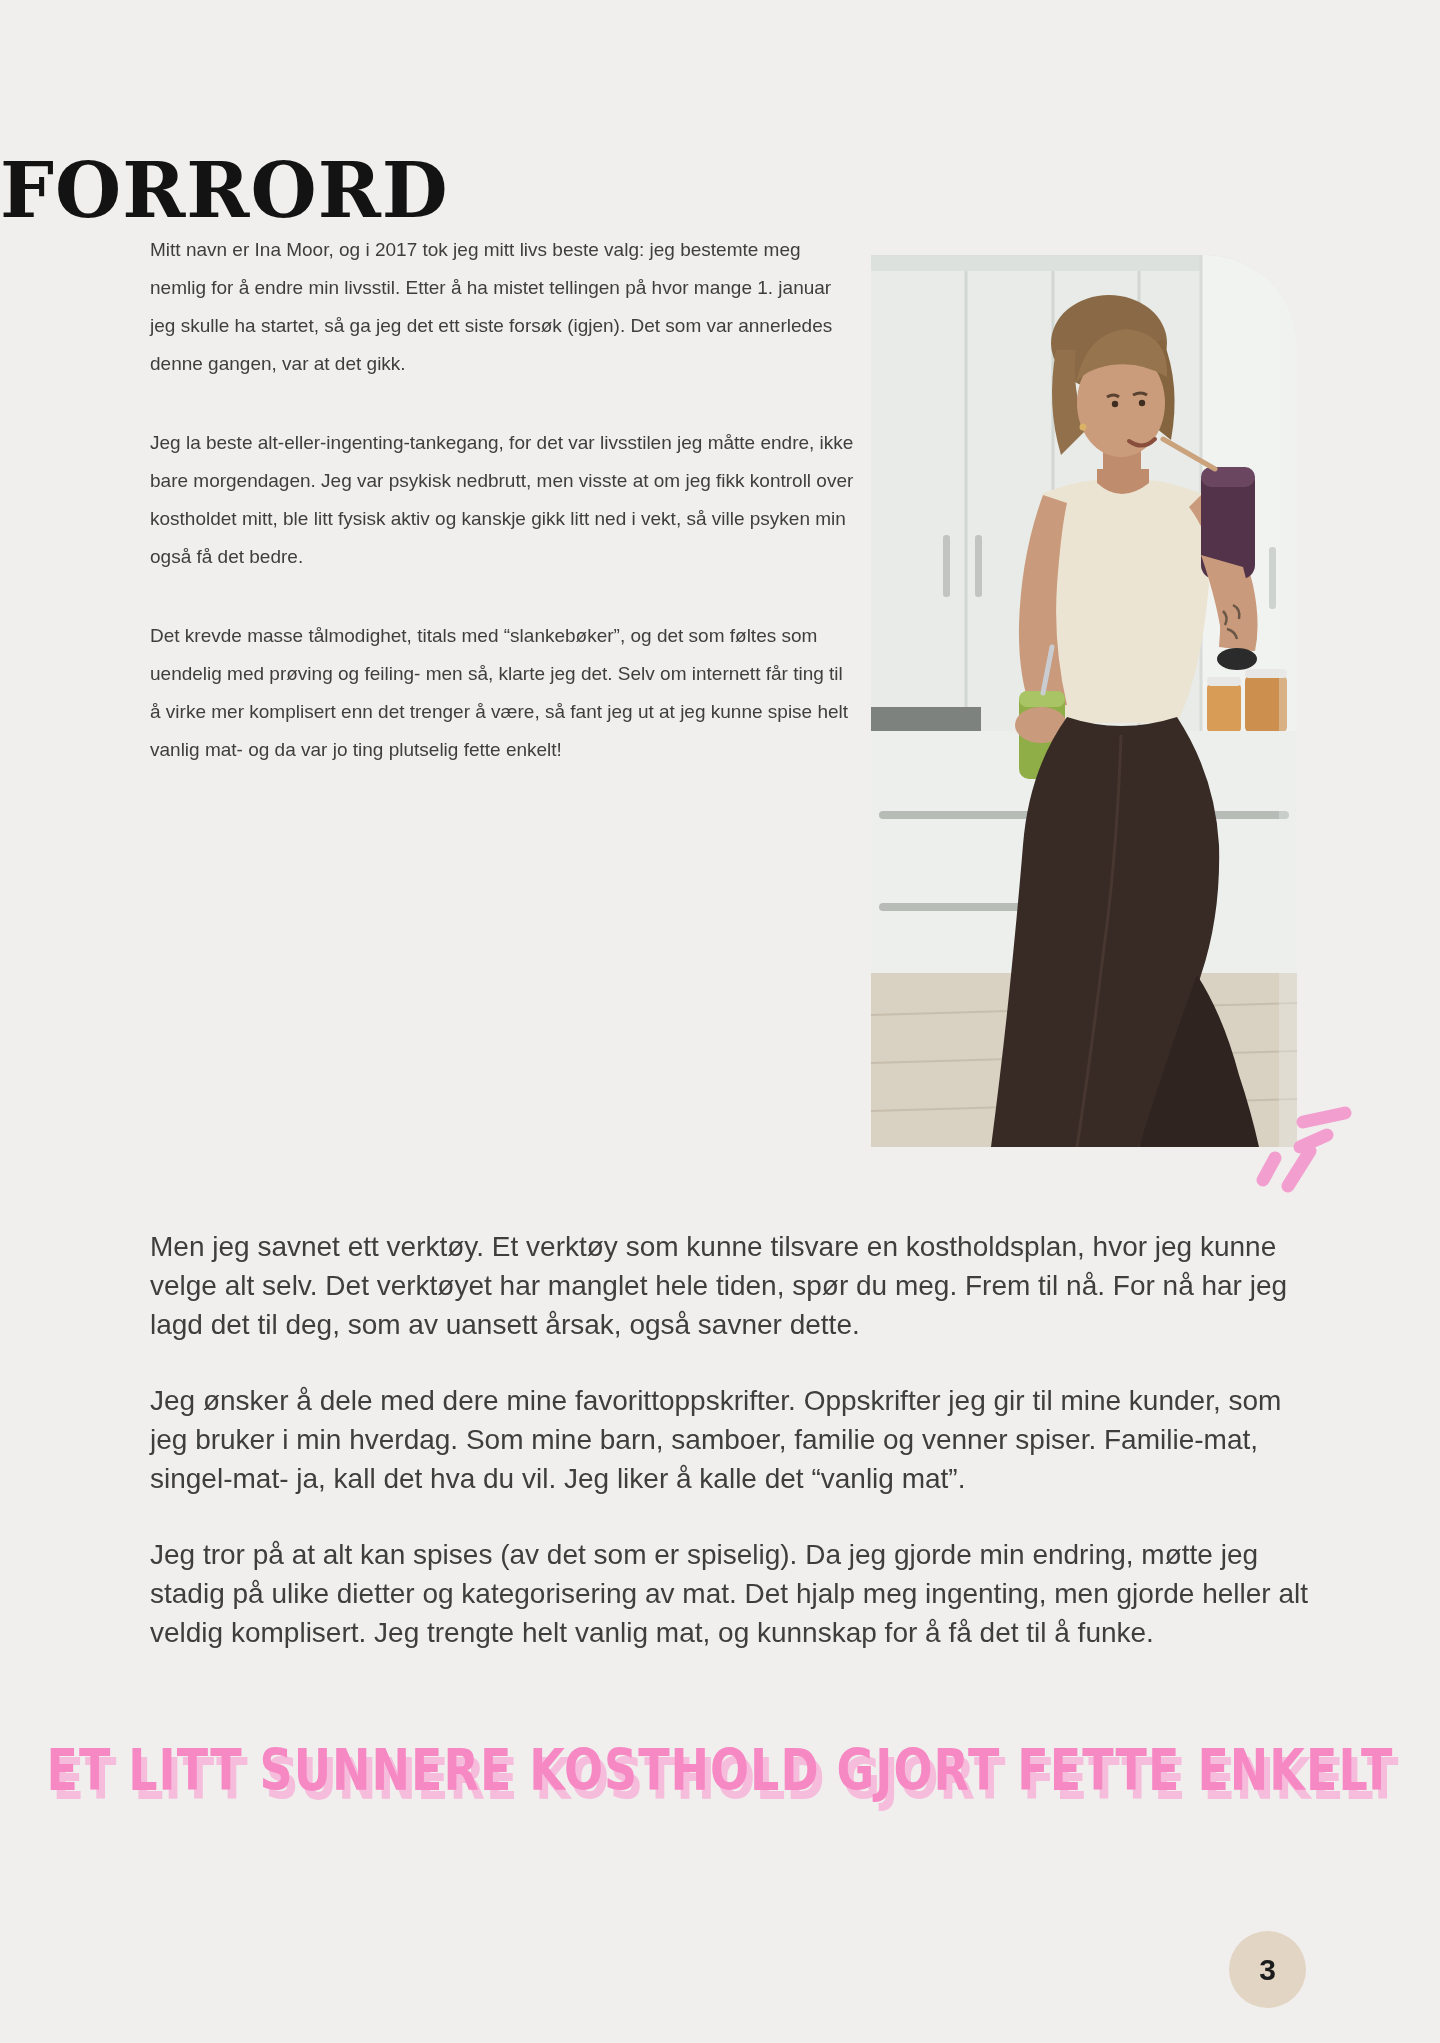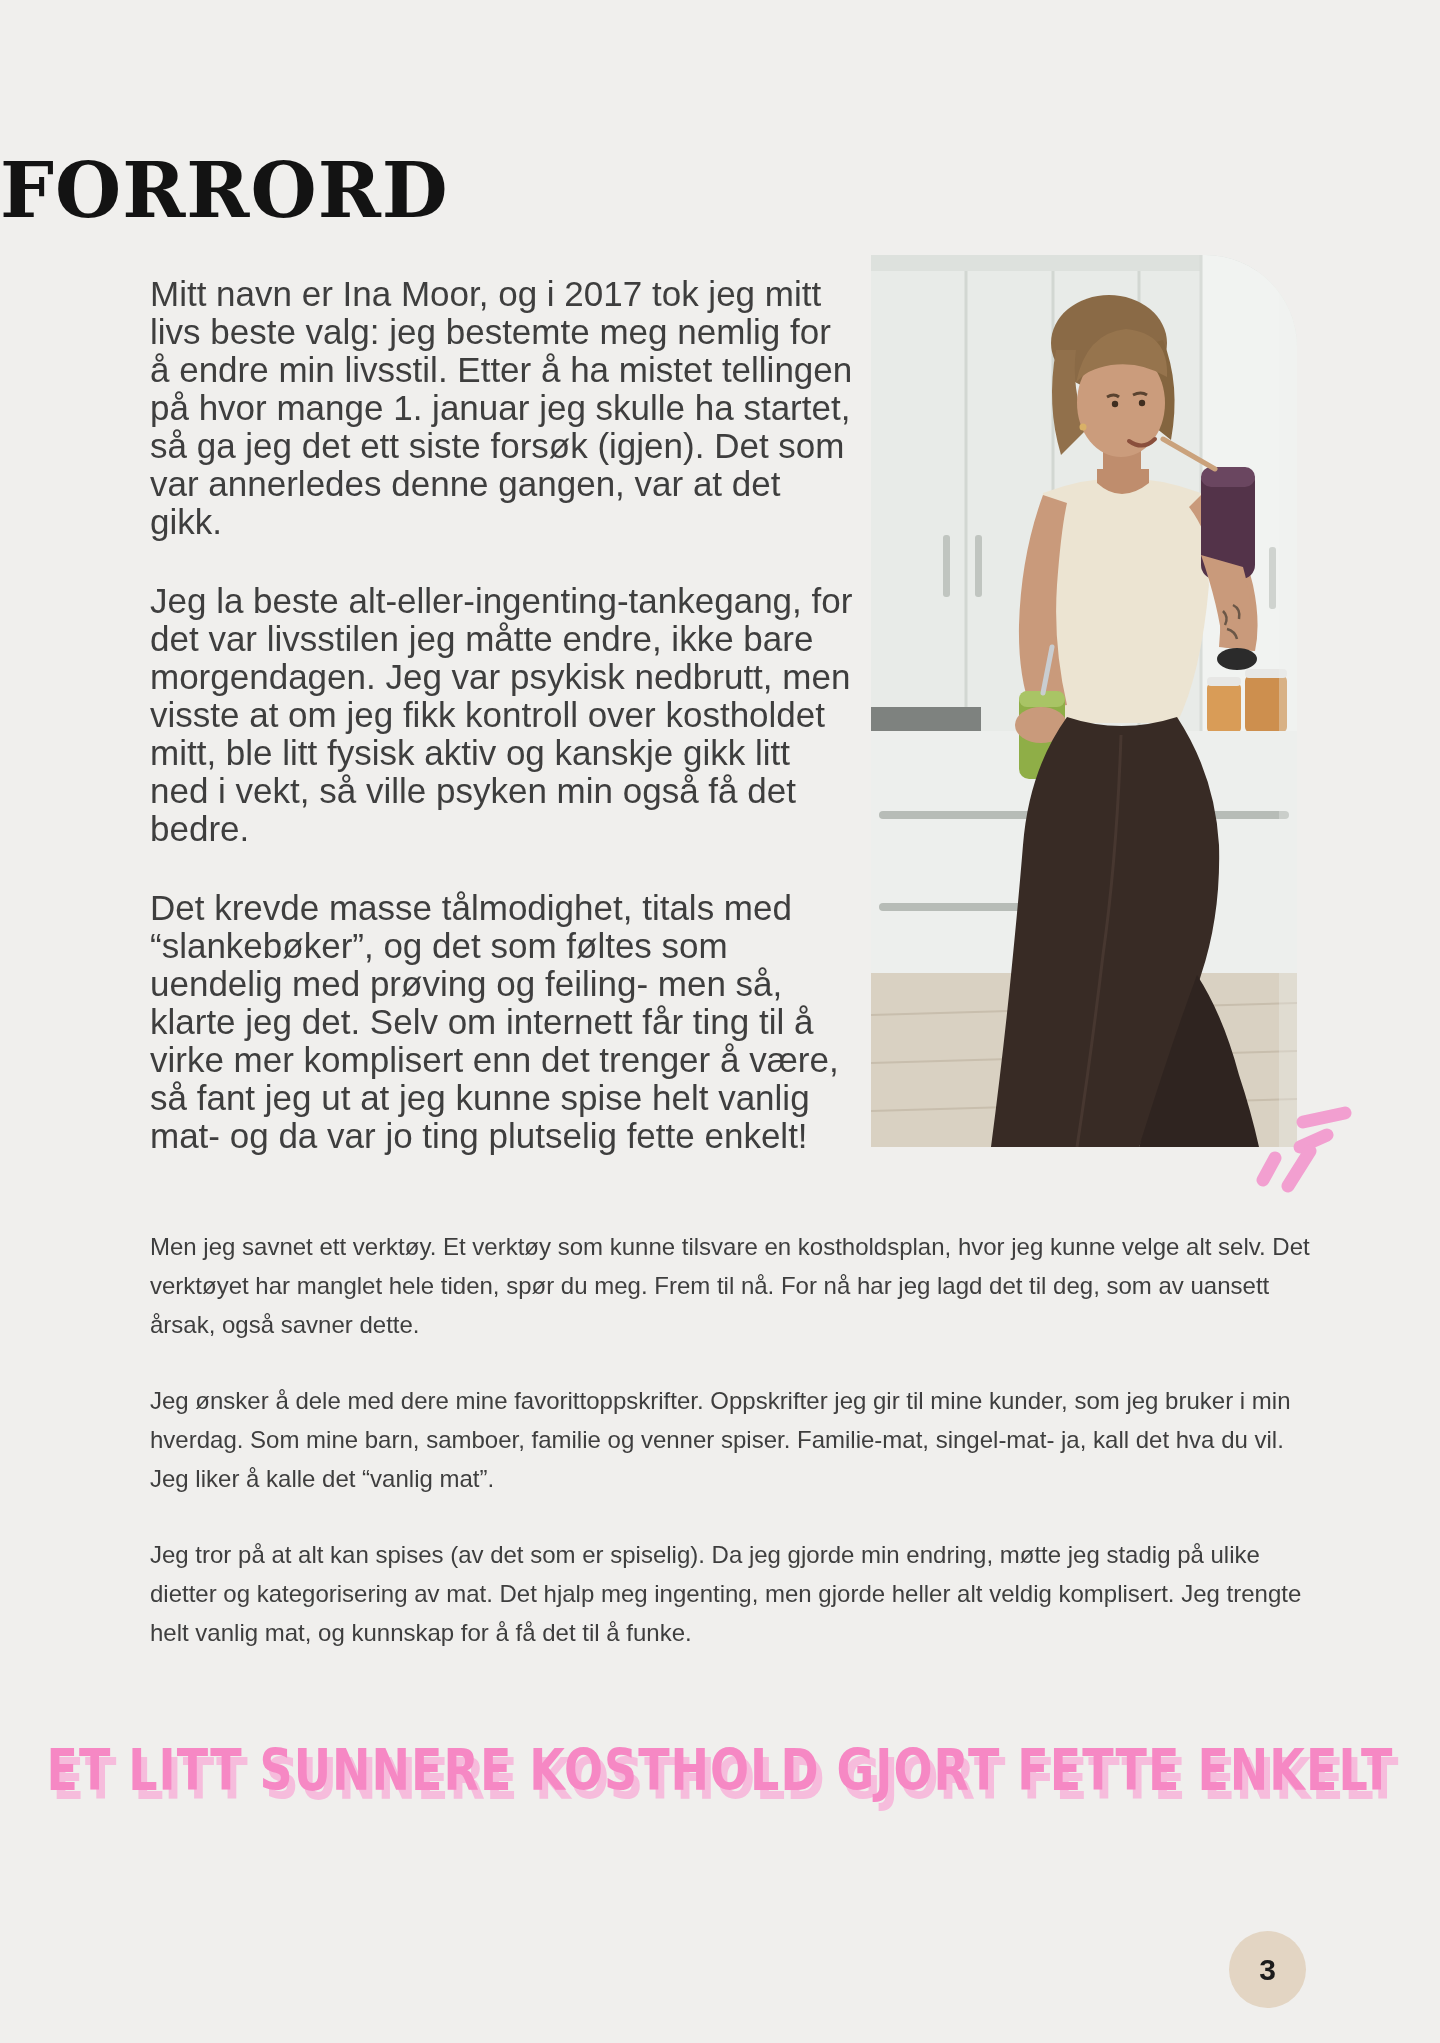--- a/index.html
+++ b/index.html
@@ -10,31 +10,31 @@
   }
   .doc-title {
     position:absolute; top:98px; left:0; width:100%;
     text-align:left;
     font-family:"DejaVu Serif","Liberation Serif",serif;
     font-weight:700; font-size:76px; letter-spacing:1px;
     color:#131313; line-height:1.1;
   }
   .col-left {
     position:absolute; left:150px; top:231px; width:708px;
-    font-size:35px; line-height:38px; color:#3e3e3e;margin-top:44px;
+    font-size:19px; line-height:38px; color:#3e3e3e;
   }
   .col-left p { margin:0 0 41px 0; }
   .photo-frame {
     position:absolute; left:871px; top:255px; width:426px; height:892px;
     border-radius:0 92px 0 0; overflow:hidden; background:#e8ebe8;
   }
   .photo-frame svg { display:block; }
   .full-text {
     position:absolute; left:150px; top:1227px; width:1163px;
-    font-size:24px; line-height:39px; color:#3e3e3e;
+    font-size:28px; line-height:39px; color:#3e3e3e;
   }
   .full-text p { margin:0 0 37px 0; }
   .slogan {
     position:absolute; top:1738px; left:0; width:100%;
     text-align:center; white-space:nowrap;
     font-family:"DejaVu Sans", sans-serif; font-weight:bold;
     font-size:46px; letter-spacing:1px;
     color:#f688c4; text-shadow:6px 7px 0 #f6bcdc;
     transform:scaleY(1.22); transform-origin:center top;
   }

